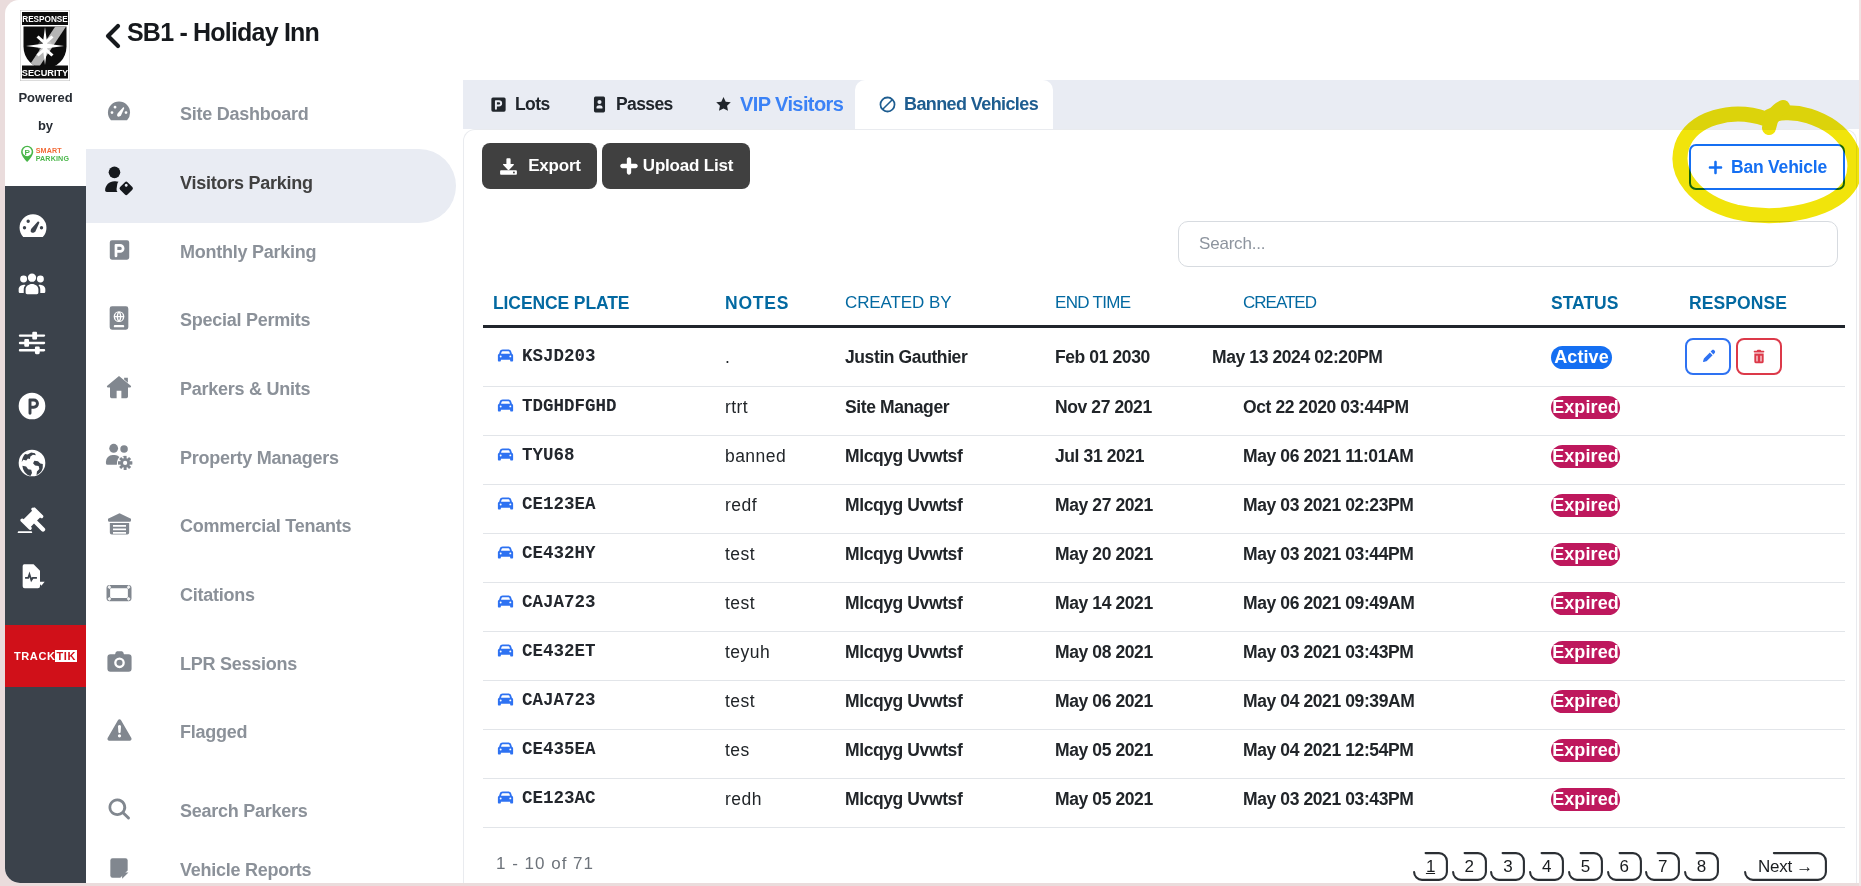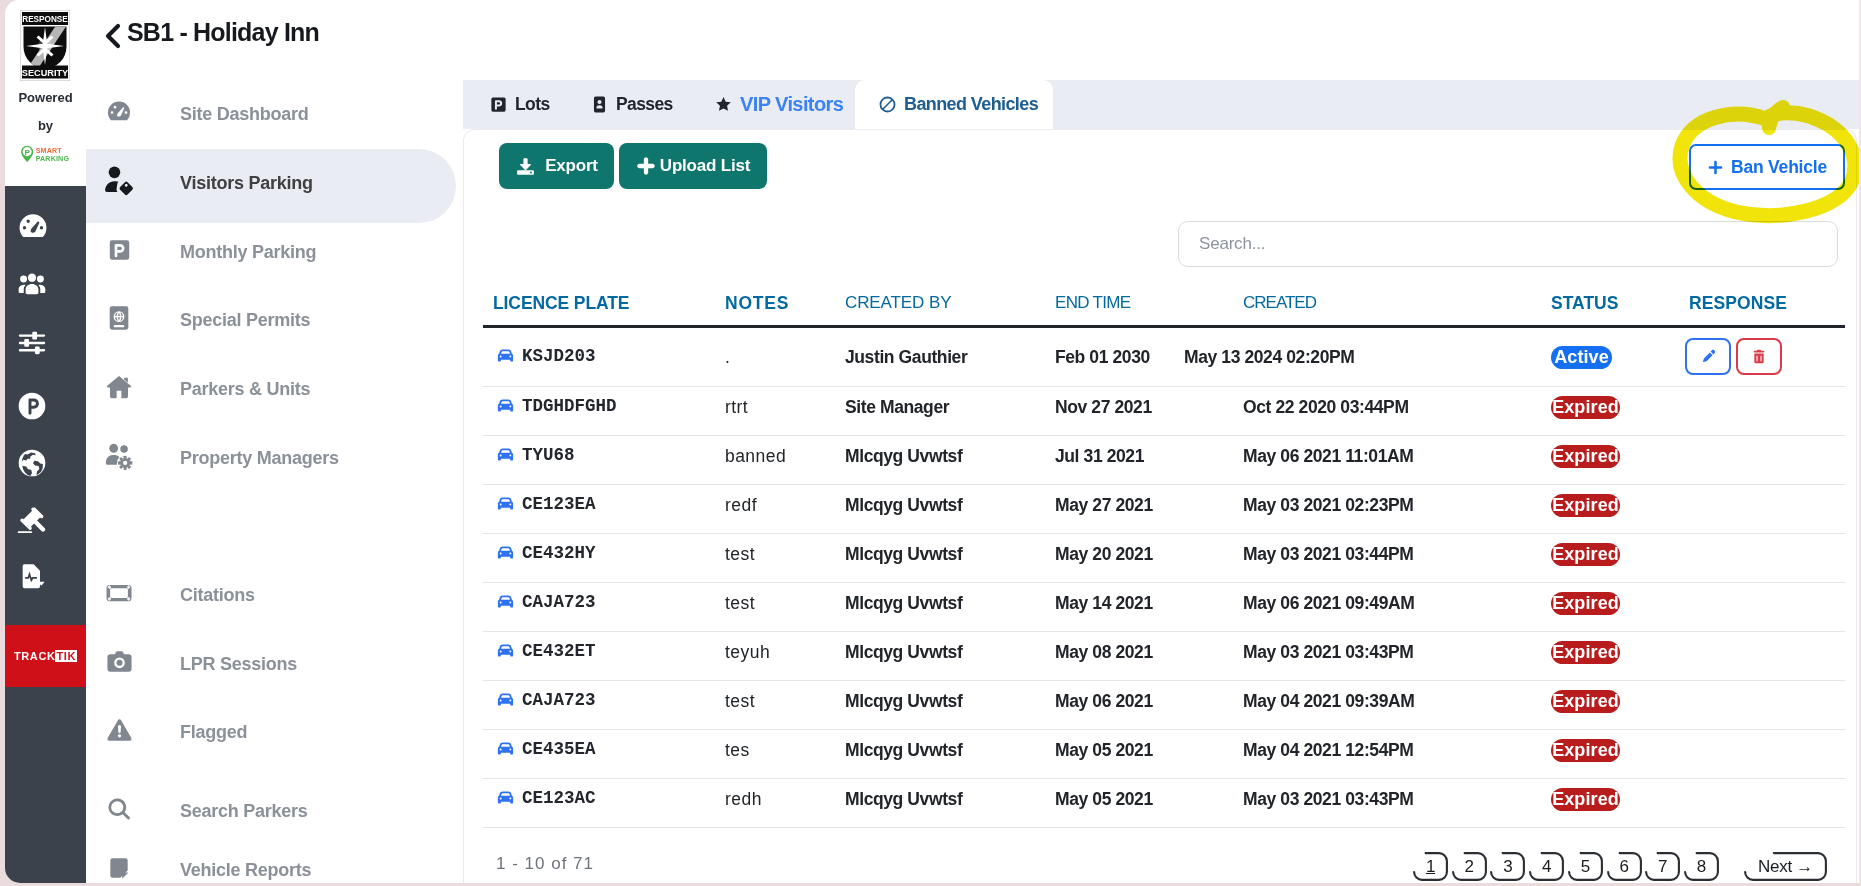--- a/index.html
+++ b/index.html
@@ -42,23 +42,23 @@
 #tabstrip { left:463px; top:80px; width:1398px; height:49px; background:#e9ecf3; }
 #activetab { left:855px; top:80px; width:198px; height:49px; background:#fff;
   border-radius:10px 10px 0 0; }
 .tab { position:absolute; top:80px; height:49px; display:flex; align-items:center;
   font-size:17.5px; font-weight:bold; letter-spacing:-0.6px; color:#21262c; }
 .tab svg { margin-right:7px; }
 #card { left:463px; top:129px; width:1394px; height:757px; background:#fff;
   border:1px solid #e9ebef; border-bottom:none; border-radius:12px 12px 0 0; }
 
 
-.btnblue { position:absolute; background:#0f766e; color:#fff; border-radius:8px;
+.btnblue { position:absolute; background:#404040; color:#fff; border-radius:8px;
   display:flex; align-items:center; justify-content:center; font-size:17px;
-  font-weight:bold; letter-spacing:-0.2px;margin-left:17px; }
+  font-weight:bold; letter-spacing:-0.2px; }
 #btnban { position:absolute; left:1689px; top:144px; width:156px; height:46px;
   border:2px solid #156ff2; border-radius:7px; background:#fff; color:#156ff2;
   display:flex; align-items:center; justify-content:center; font-size:17.5px;
   font-weight:bold; letter-spacing:-0.2px; }
 #search { position:absolute; left:1178px; top:221px; width:660px; height:46px;
   border:1.5px solid #d7dbe0; border-radius:10px; background:#fff;
   display:flex; align-items:center; padding-left:20px;
   font-size:17px; color:#8d949e; letter-spacing:-0.2px; }
 
 
@@ -67,21 +67,21 @@
 .thb { font-weight:bold; }
 #headline { left:483px; top:325px; width:1362px; height:2.5px; background:#20252c; }
 .sep { position:absolute; left:483px; width:1362px; height:1px; background:#e2e5e9; }
 .cell { position:absolute; font-size:17.5px; font-weight:bold; color:#212529; letter-spacing:-0.4px; white-space:nowrap; }
 .plate { position:absolute; font-family:"Liberation Mono", monospace; font-size:17.5px;
   font-weight:bold; color:#23272d; letter-spacing:0px; white-space:nowrap; }
 .pill2 { position:absolute; height:23px; border-radius:12px; color:#fff;
   font-size:18px; font-weight:bold; display:flex; align-items:center;
   justify-content:center; letter-spacing:0.1px; }
 .pact { background:#156ff2; width:61px; }
-.pexp { background:#b91c1c; width:69px; }
+.pexp { background:#be185d; width:69px; }
 .carw { position:absolute; left:495px; width:20px; }
 
 
 #foot { position:absolute; left:496px; top:854px; font-size:17px; color:#6d737a; letter-spacing:1px;}
 .pgbtn { position:absolute; top:852px; height:29px;
   background:#fff; color:#191c1f; font-size:17px; display:flex;
   align-items:center; justify-content:center; letter-spacing:-0.3px; }
 .pgbtn svg { position:absolute; left:0; top:0; }
 .pgbtn span { position:relative; }
 </style>
@@ -206,20 +206,26 @@
   <rect x="-1.1" y="-5.3" width="2.2" height="10.6" fill="#81878f" transform="rotate(45)"></rect>
   <rect x="-1.1" y="-5.3" width="2.2" height="10.6" fill="#81878f" transform="rotate(90)"></rect>
   <rect x="-1.1" y="-5.3" width="2.2" height="10.6" fill="#81878f" transform="rotate(135)"></rect>
   <circle r="3.6" fill="#81878f"></circle>
                 <circle r="1.6" fill="#fff"></circle>
               </g>
             </g>
           </svg></div>
     <div class="mlb">Property Managers</div>
       </div>
+      <div class="mrow " style="top:491.85px">
+    <div class="mic"><svg width="29" height="29" viewBox="0 0 24 24">
+            <path fill="#81878f" d="M12 3 2.5 7.6v1.8c0 .4.3.7.7.7h17.6c.4 0 .7-.3.7-.7V7.6L12 3zM4 11.2h16V19a1.6 1.6 0 0 1-1.6 1.6H5.6A1.6 1.6 0 0 1 4 19v-7.8zm2.6 1.6v1.4h10.8v-1.4H6.6zm0 2.9v1.4h10.8v-1.4H6.6zm0 2.9V20h10.8v-1.4H6.6z"></path>
+          </svg></div>
+    <div class="mlb">Commercial Tenants</div>
+      </div>
       <div class="mrow " style="top:560.5500000000001px">
     <div class="mic"><svg width="30" height="30" viewBox="0 0 24 24">
             <path fill="#81878f" fill-rule="evenodd" d="M4.2 5.5h15.6c1.2 0 2.2 1 2.2 2.2v8.6c0 1.2-1 2.2-2.2 2.2H4.2c-1.2 0-2.2-1-2.2-2.2V7.7c0-1.2 1-2.2 2.2-2.2zm1.6 2.6c-.5 0-.9.4-.9.9v6c0 .5.4.9.9.9h12.4c.5 0 .9-.4.9-.9V9c0-.5-.4-.9-.9-.9H5.8z"></path>
             <rect x="3.2" y="6.2" width="2.2" height="2.2" fill="#fff" opacity="0.9" rx="0.4" transform="rotate(45 4.3 7.3)"></rect>
             <rect x="18.6" y="6.2" width="2.2" height="2.2" fill="#fff" opacity="0.9" rx="0.4" transform="rotate(45 19.7 7.3)"></rect>
             <rect x="3.2" y="15.6" width="2.2" height="2.2" fill="#fff" opacity="0.9" rx="0.4" transform="rotate(45 4.3 16.7)"></rect>
             <rect x="18.6" y="15.6" width="2.2" height="2.2" fill="#fff" opacity="0.9" rx="0.4" transform="rotate(45 19.7 16.7)"></rect>
           </svg></div>
     <div class="mlb">Citations</div>
       </div>
@@ -318,21 +324,21 @@
       <div class="th thb" style="left:1551px;letter-spacing:0px">STATUS</div>
       <div class="th thb" style="left:1689px;letter-spacing:0.1px">RESPONSE</div>
       <div class="abs" id="headline"></div>
       <div class="carw" style="top:345.5px"><svg width="21" height="21" viewBox="0 0 24 24">
           <path fill="#2e72f2" d="M5.4 6.5C5.8 5 7.2 4 8.8 4h6.4c1.6 0 3 1 3.4 2.5l.7 2.3c.8.3 1.4 1.1 1.4 2v5.7c0 .7-.5 1.2-1.2 1.2h-1c-.7 0-1.2-.5-1.2-1.2v-.9H6.7v.9c0 .7-.5 1.2-1.2 1.2h-1c-.7 0-1.2-.5-1.2-1.2v-5.7c0-.9.6-1.7 1.4-2l.7-2.3zm2 .6-.5 1.7h10.2l-.5-1.7a1.4 1.4 0 0 0-1.4-1H8.8c-.6 0-1.2.4-1.4 1zM6.5 13a1.1 1.1 0 1 0 0-2.2 1.1 1.1 0 0 0 0 2.2zm12.1-1.1a1.1 1.1 0 1 0-2.2 0 1.1 1.1 0 0 0 2.2 0z"></path>
         </svg></div>
       <div class="plate" style="left:522px;top:346px">KSJD203</div>
       <div class="cell" style="left:725px;top:346.5px;font-weight:normal;letter-spacing:0.45px">.</div>
       <div class="cell" style="left:845px;top:346.5px;">Justin Gauthier</div>
       <div class="cell" style="left:1055px;top:346.5px">Feb 01 2030</div>
-      <div class="cell" style="left:1184px;top:346.5px">May 13 2024 02:20PM</div>
+      <div class="cell" style="left:1212px;top:346.5px">May 13 2024 02:20PM</div>
       <div class="pill2 pact" style="left:1551px;top:345.50px">Active</div>
       <div style="position:absolute;left:1685px;top:337.5px;width:46px;height:37px;border:2px solid #2e72f2;border-radius:8px;display:flex;align-items:center;justify-content:center;" class="actb">
         <svg width="17" height="17" viewBox="0 0 24 24">
           <path fill="#2e72f2" d="M16.8 3.3c.9-.9 2.4-.9 3.3 0l.6.6c.9.9.9 2.4 0 3.3l-1.8 1.8-3.9-3.9 1.8-1.8zM13.9 6.2l3.9 3.9-8.1 8.1c-.3.3-.6.5-1 .6l-3.4 1c-.6.2-1.2-.4-1-1l1-3.4c.1-.4.3-.7.6-1l8-8.2z"></path>
         </svg>
       </div>
       <div style="position:absolute;left:1736px;top:337.5px;width:46px;height:37px;border:2px solid #dc3949;border-radius:8px;display:flex;align-items:center;justify-content:center;" class="actb">
         <svg width="16" height="17" viewBox="0 0 24 24">
           <path fill="#dc3949" d="M9 2.8c.2-.5.6-.8 1.1-.8h3.8c.5 0 .9.3 1.1.8l.3.7h3.5c.7 0 1.2.5 1.2 1.2S19.5 6 18.8 6H5.2C4.5 6 4 5.4 4 4.7s.5-1.2 1.2-1.2h3.5l.3-.7zM5 7.5h14V20a2 2 0 0 1-2 2H7a2 2 0 0 1-2-2V7.5zm4 3c-.4 0-.8.3-.8.8v7.4a.8.8 0 0 0 1.6 0v-7.4c0-.5-.4-.8-.8-.8zm6 0c-.4 0-.8.3-.8.8v7.4a.8.8 0 0 0 1.6 0v-7.4c0-.5-.4-.8-.8-.8z"></path>
         </svg>

